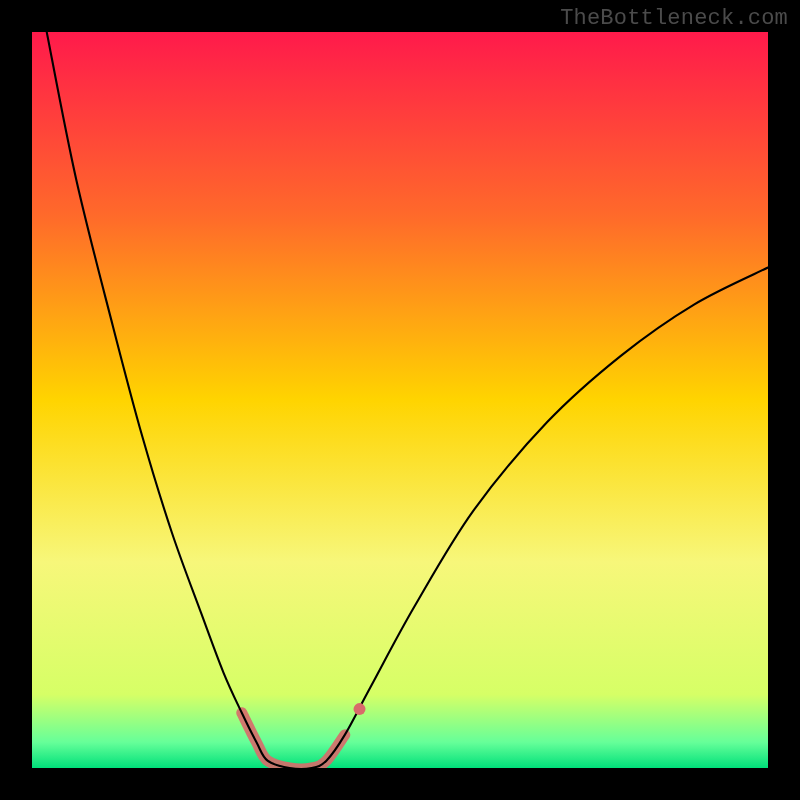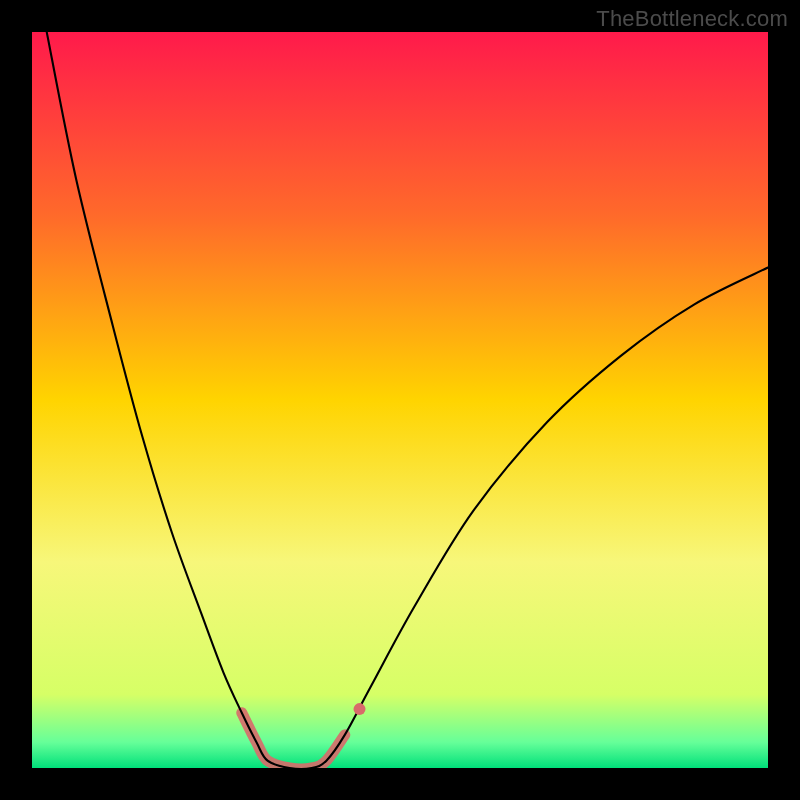--- a/index.html
+++ b/index.html
@@ -25,20 +25,21 @@
   }
   .watermark {
     position: absolute;
     top: 6px;
     right: 12px;
     color: #4b4b4b;
     font-size: 22px;
     font-weight: 400;
     letter-spacing: 0.2px;
     z-index: 10;
+    font-family: Liberation Mono, monospace;
   }
   svg { display: block; }
 </style>
 </head>
 <body>
 
 <div class="frame">
   <div class="watermark">TheBottleneck.com</div>
 
   <div class="plot">

